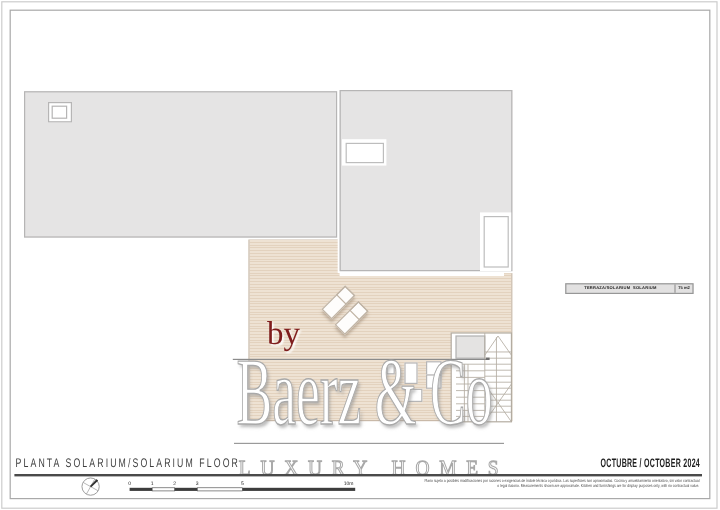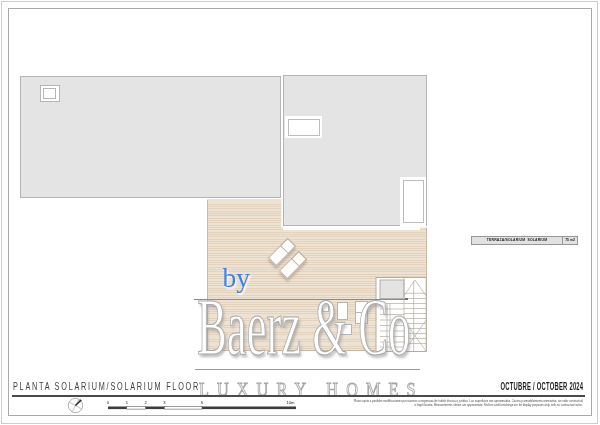--- a/index.html
+++ b/index.html
@@ -75,21 +75,21 @@
 <div class="abs" style="left:276px;top:237.5px;width:12px;height:28px;transform:rotate(45deg);background:#fefdfc;border:0.8px solid #c0b4a5;box-sizing:border-box;box-shadow:2px 2px 2.5px rgba(150,130,110,0.5);"></div>
 <div class="abs" style="left:276px;top:237.5px;width:12px;height:10.5px;transform-origin:6px 14px;transform:rotate(45deg);border:0.8px solid #c0b4a5;box-sizing:border-box;"></div>
 <div class="abs" style="left:287px;top:250.5px;width:12px;height:28px;transform:rotate(45deg);background:#fefdfc;border:0.8px solid #c0b4a5;box-sizing:border-box;box-shadow:2px 2px 2.5px rgba(150,130,110,0.5);"></div>
 <div class="abs" style="left:287px;top:250.5px;width:12px;height:10.5px;transform-origin:6px 14px;transform:rotate(45deg);border:0.8px solid #c0b4a5;box-sizing:border-box;"></div>
 
 <div class="abs" style="left:471px;top:235.5px;width:107px;height:9px;background:#e2e1e1;border:0.7px solid #979797;box-sizing:border-box;font-size:3.4px;color:#222;">
   <div class="abs" style="left:0;top:0;width:91px;height:100%;border-right:0.7px solid #979797;box-sizing:border-box;text-align:center;line-height:7.5px;letter-spacing:0.2px;font-weight:bold;">TERRAZA/SOLARIUM&nbsp;&nbsp;SOLARIUM</div>
   <div class="abs" style="left:91px;top:0;right:0;height:100%;text-align:center;line-height:7.5px;font-weight:bold;">75 m2</div>
 </div>
 
-<div class="abs" style="left:222.5px;top:263.5px;font-family:'Liberation Serif',serif;font-size:27.5px;line-height:27.5px;color:#3b82f6;text-shadow:1.5px 1.5px 1.5px rgba(255,255,255,0.95);">by</div>
+<div class="abs" style="left:222.5px;top:263.5px;font-family:'Liberation Serif',serif;font-size:27.5px;line-height:27.5px;color:#7f1d1d;text-shadow:1.5px 1.5px 1.5px rgba(255,255,255,0.95);">by</div>
 <div class="abs" id="wm1" style="left:197px;top:287px;font-family:'Liberation Serif',serif;font-size:80px;line-height:80px;white-space:nowrap;color:#fff;-webkit-text-stroke:1.15px #a9a9a9;text-shadow:3px 2.5px 3.5px rgba(145,145,145,0.62);transform-origin:0 0;transform:scaleX(0.5585);">Baerz &amp; Co</div>
 <div class="abs" style="left:195px;top:369px;width:225px;height:1.3px;background:#9a9a9a;"></div>
 <div class="abs" id="wm2" style="left:199px;top:381px;font-family:'Liberation Serif',serif;font-size:18px;line-height:18px;letter-spacing:9px;white-space:nowrap;color:rgba(255,255,255,0.88);-webkit-text-stroke:0.9px #a8a8a8;transform-origin:0 0;transform:scaleX(0.90);">LUXURY&nbsp;HOMES</div>
 
 <div class="abs" id="title1" style="left:13px;top:382.2px;font-size:10.4px;line-height:10.4px;letter-spacing:2.5px;color:#3f3f3f;white-space:nowrap;transform-origin:0 0;transform:scaleX(0.70);">PLANTA SOLARIUM/SOLARIUM FLOOR</div>
 <div class="abs" style="left:12px;top:395.2px;width:572.5px;height:1.4px;background:#4a4a4a;"></div>
 <div class="abs" id="title2" style="right:16.5px;top:381.5px;font-size:10.3px;line-height:10.3px;font-weight:bold;color:#1d1d1d;letter-spacing:0.4px;white-space:nowrap;transform-origin:100% 0;transform:scaleX(0.57);">OCTUBRE / OCTOBER 2024</div>
 
 <svg class="abs" style="left:66px;top:396px;" width="20" height="19" viewBox="0 0 20 19">
   <circle cx="9.5" cy="9.5" r="7.2" fill="none" stroke="#9a9a9a" stroke-width="0.8"></circle>

